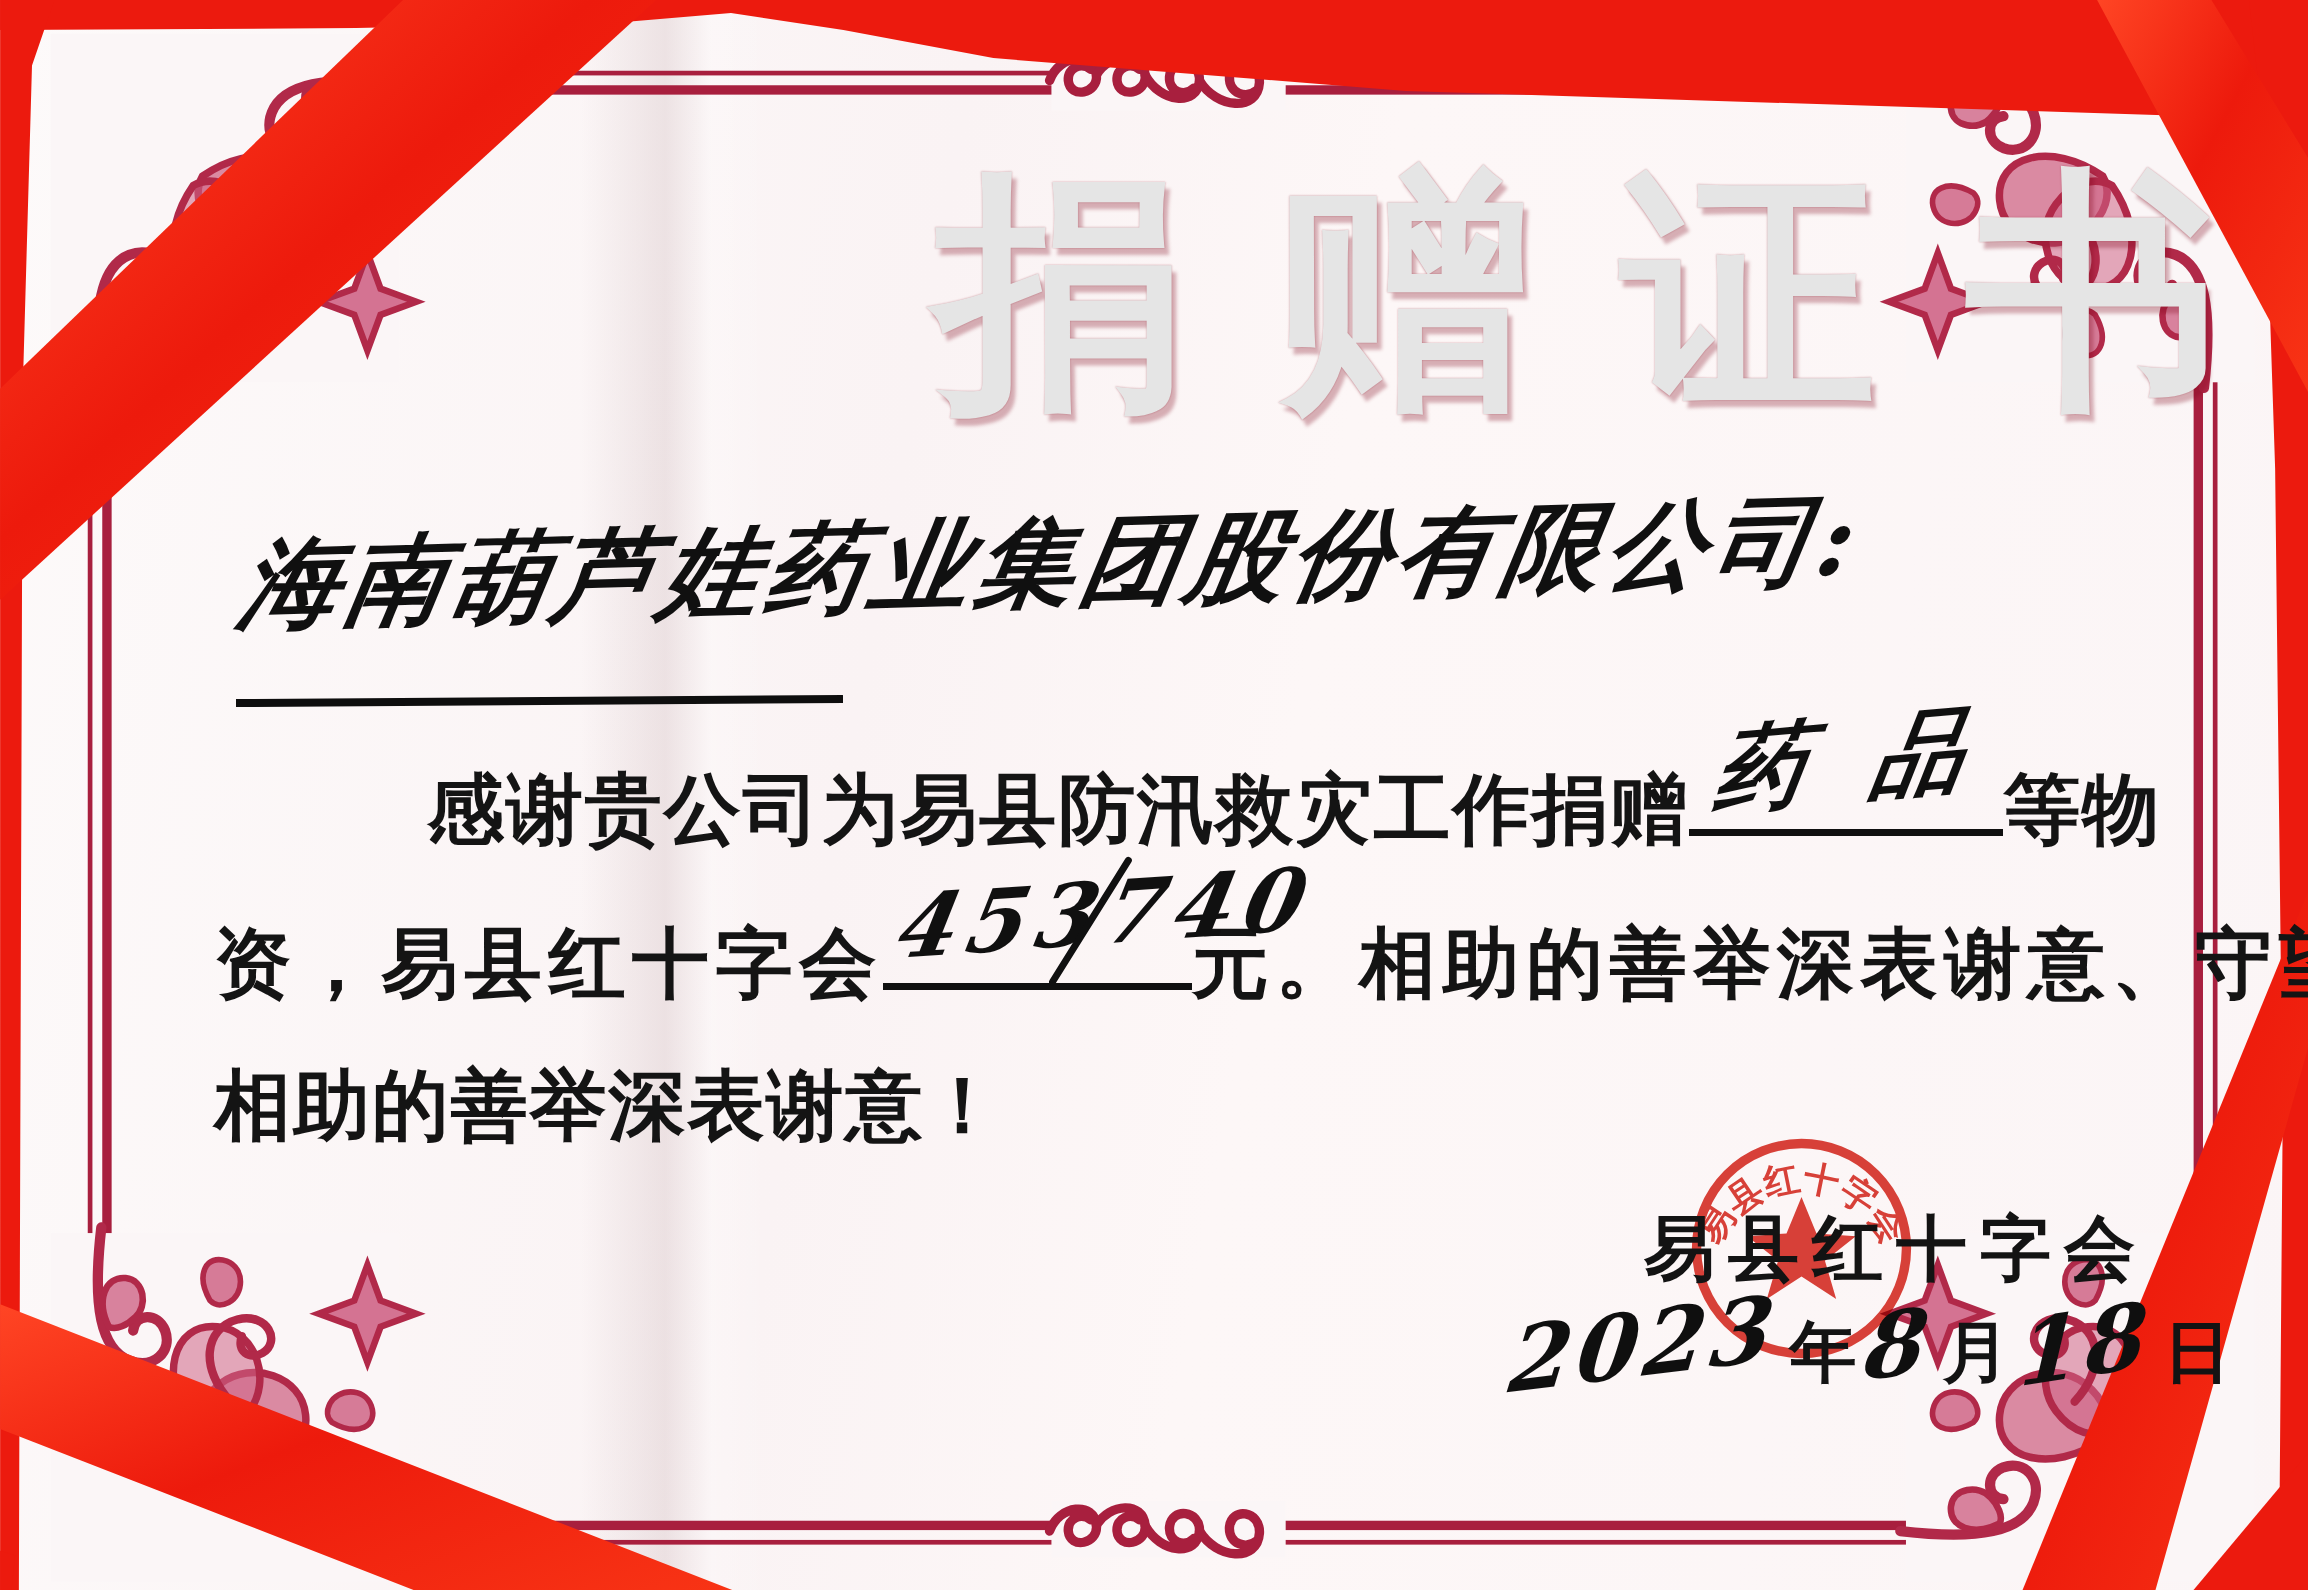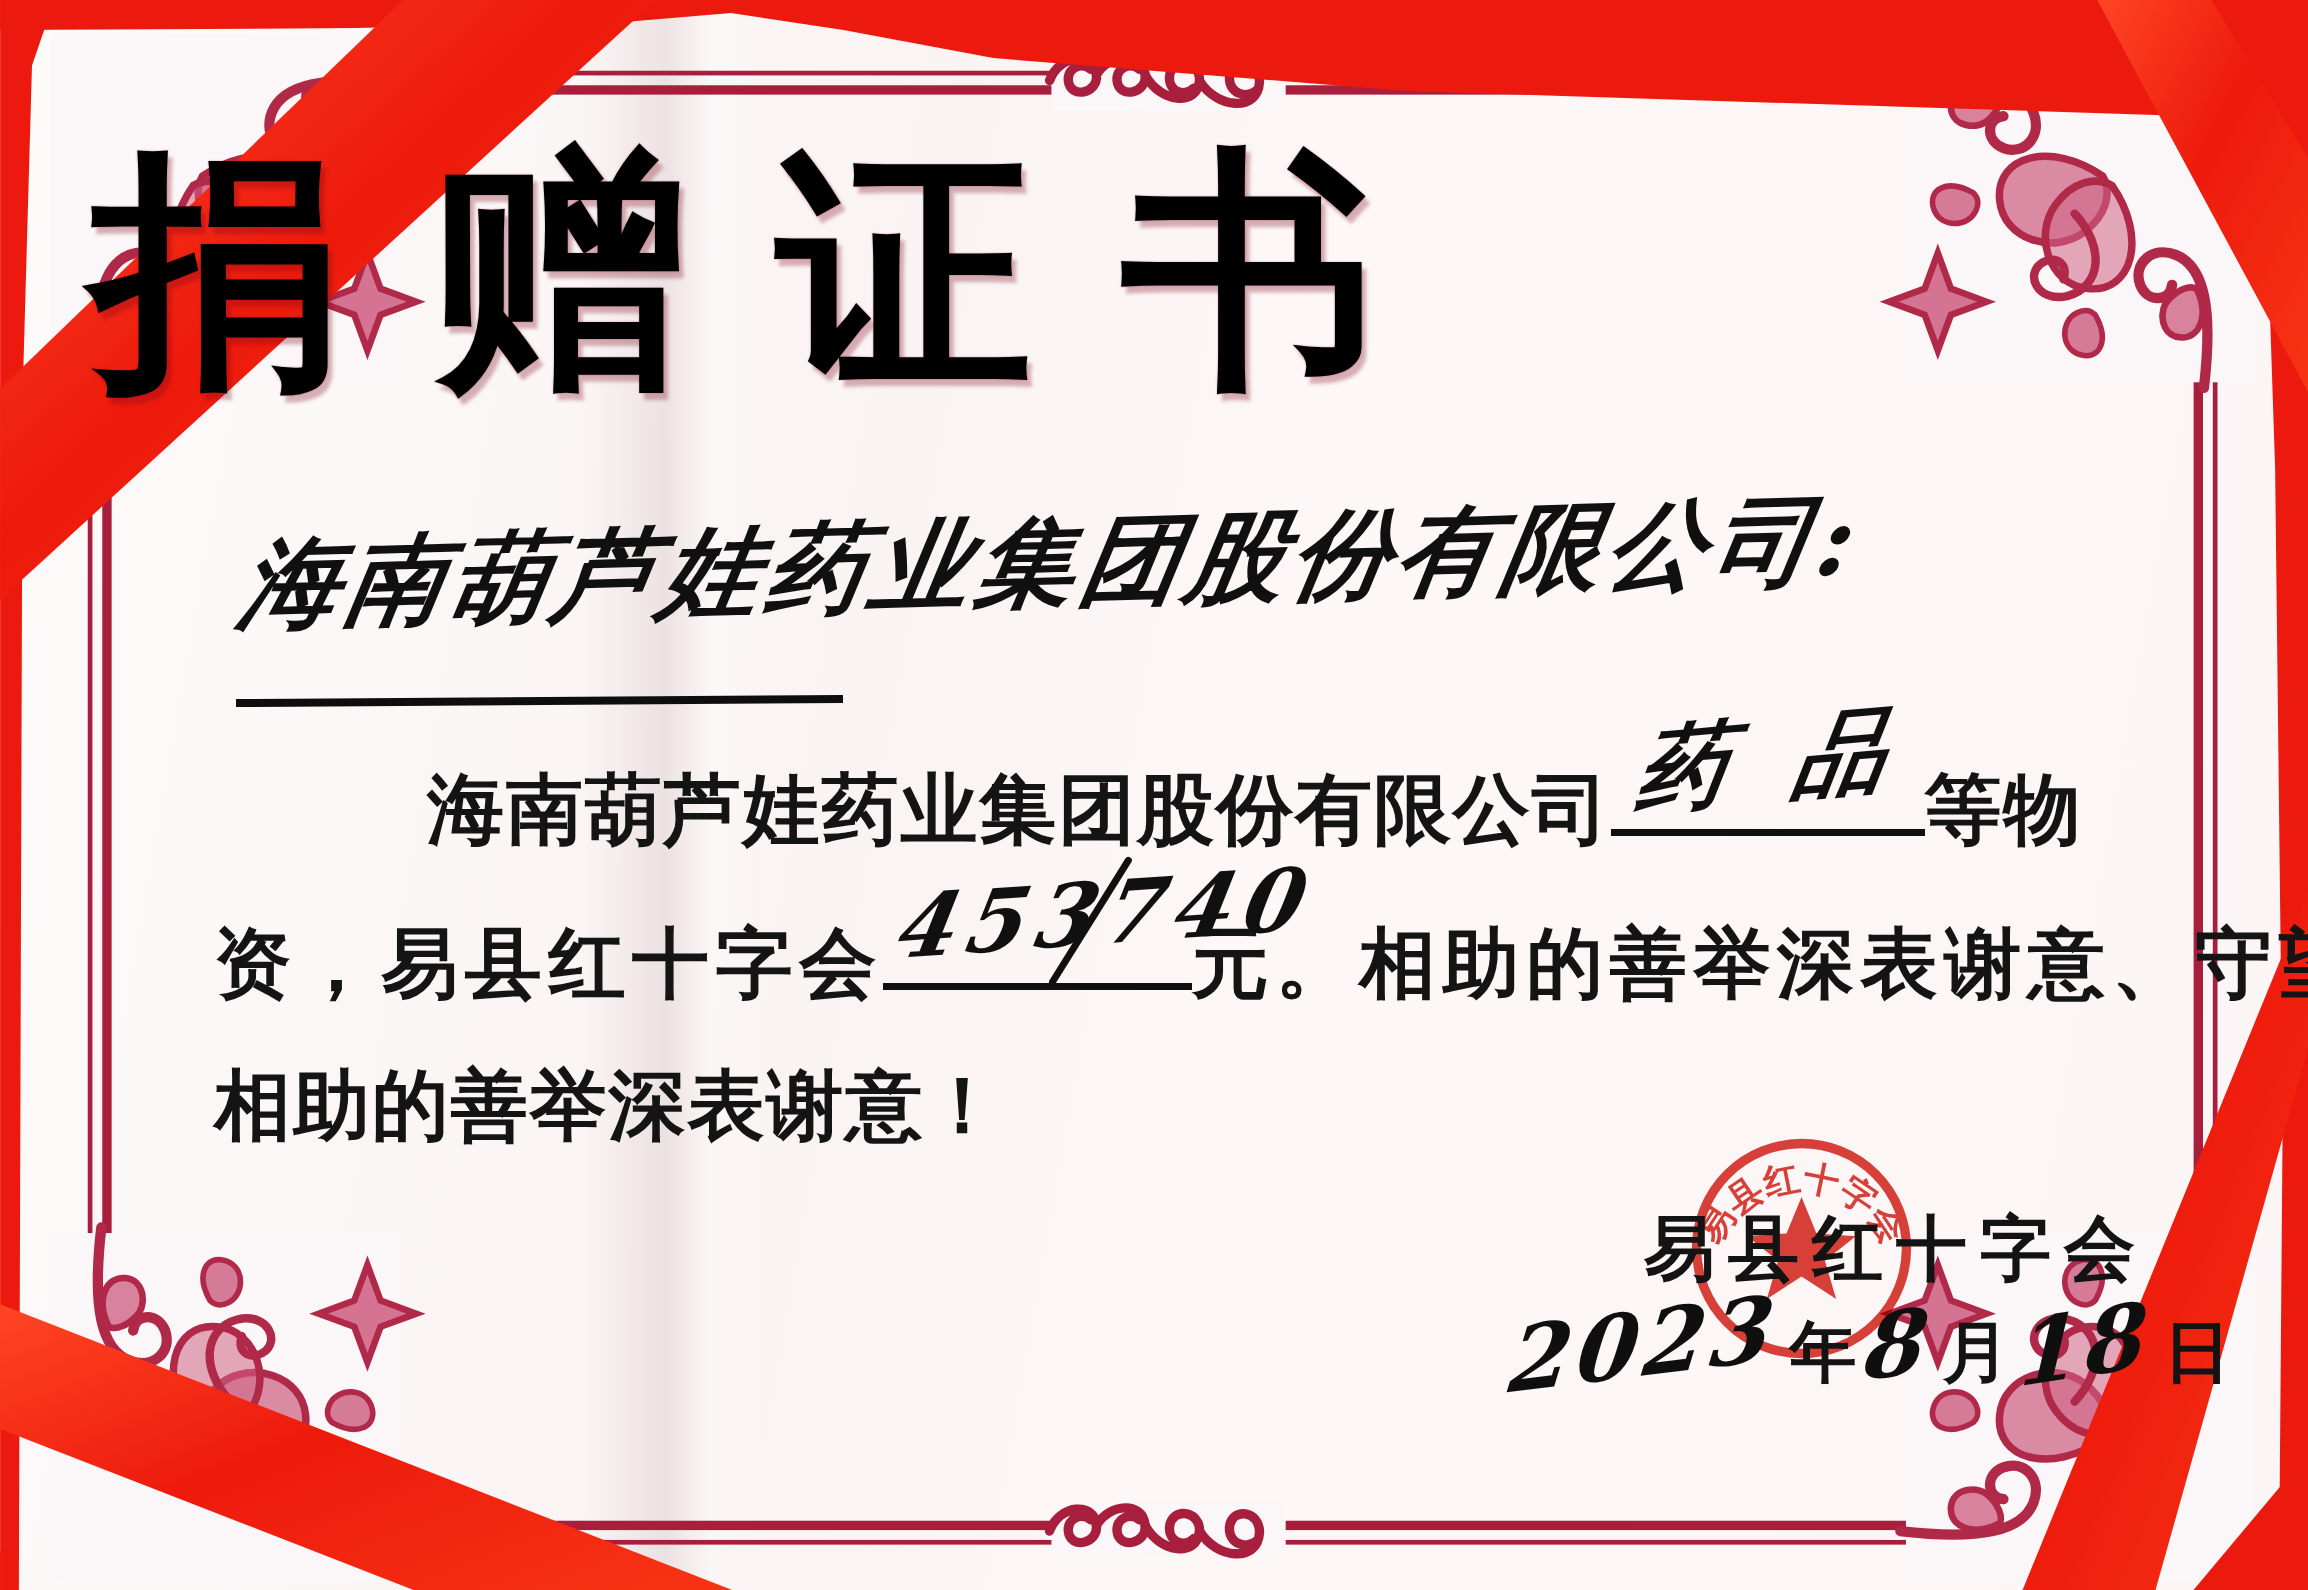--- a/index.html
+++ b/index.html
@@ -21,25 +21,25 @@
     background:linear-gradient(90deg,rgba(0,0,0,0) 0%,rgba(150,110,115,.14) 45%,rgba(255,255,255,.25) 70%,rgba(0,0,0,0) 100%);
   }
 
   svg.deco{position:absolute;inset:0;z-index:2;}
 
   
   .textlayer{position:absolute;inset:0;z-index:4;}
 
   .title{
     position:absolute;left:0;right:0;top:139px;
-    text-align:left;
-    font-family:Liberation Mono, monospace;font-weight:700;
+    text-align:right;
+    font-family:Liberation Sans, sans-serif;font-weight:700;
     font-size:255px;line-height:1.2;
     letter-spacing:89px;text-indent:89px;
-    color:#000000;
+    color:#e5e5e5;
     text-shadow:4.7px 6.6px 3.7px rgba(125,8,28,.30),0 0 1.9px rgba(150,20,35,.45);
     white-space:nowrap;
   }
 
   .hand{
     font-family:"DejaVu Serif",serif;font-style:italic;font-weight:600;color:#101010;
   }
   .recipient{
     position:absolute;left:230px;top:520px;
     font-size:99px;letter-spacing:5.6px;white-space:nowrap;
@@ -181,21 +181,21 @@
   </svg>
 
   <div class="textlayer">
 
     <div class="title">捐赠证书</div>
 
     <div class="recipient hand">海南葫芦娃药业集团股份有限公司:</div>
     <div class="recipient-underline"></div>
 
     <div class="printed l1">
-      <span>海南葫芦娃药业集团股份有限公司</span><span class="blank b1"><span class="hw">药品</span></span><span>等物</span>
+      <span>感谢贵公司为易县防汛救灾工作捐赠</span><span class="blank b1"><span class="hw">药品</span></span><span>等物</span>
     </div>
 
     <div class="printed l2">
       <span>资，易县红十字会</span><span class="blank b2"><span class="hw">453740</span><span class="pen-stroke"></span></span><span>元。相助的善举深表谢意、守望</span>
     </div>
 
     <div class="printed l3">相助的善举深表谢意！</div>
 
     <div class="issuer">易县红十字会</div>
 

